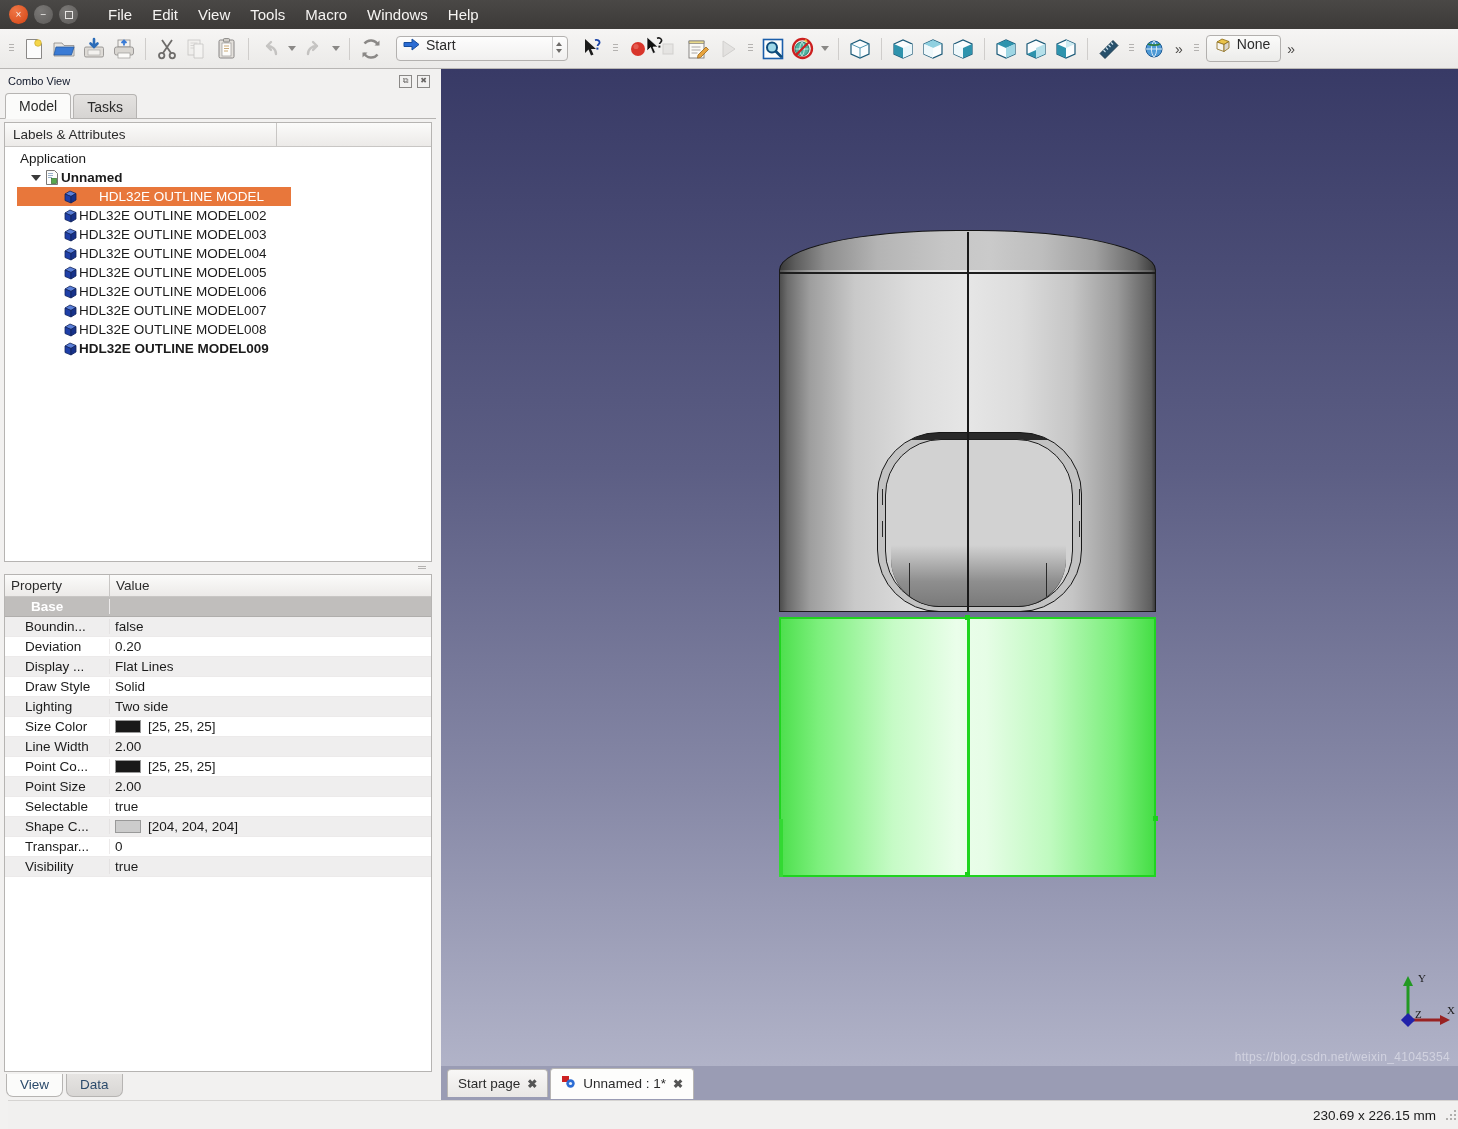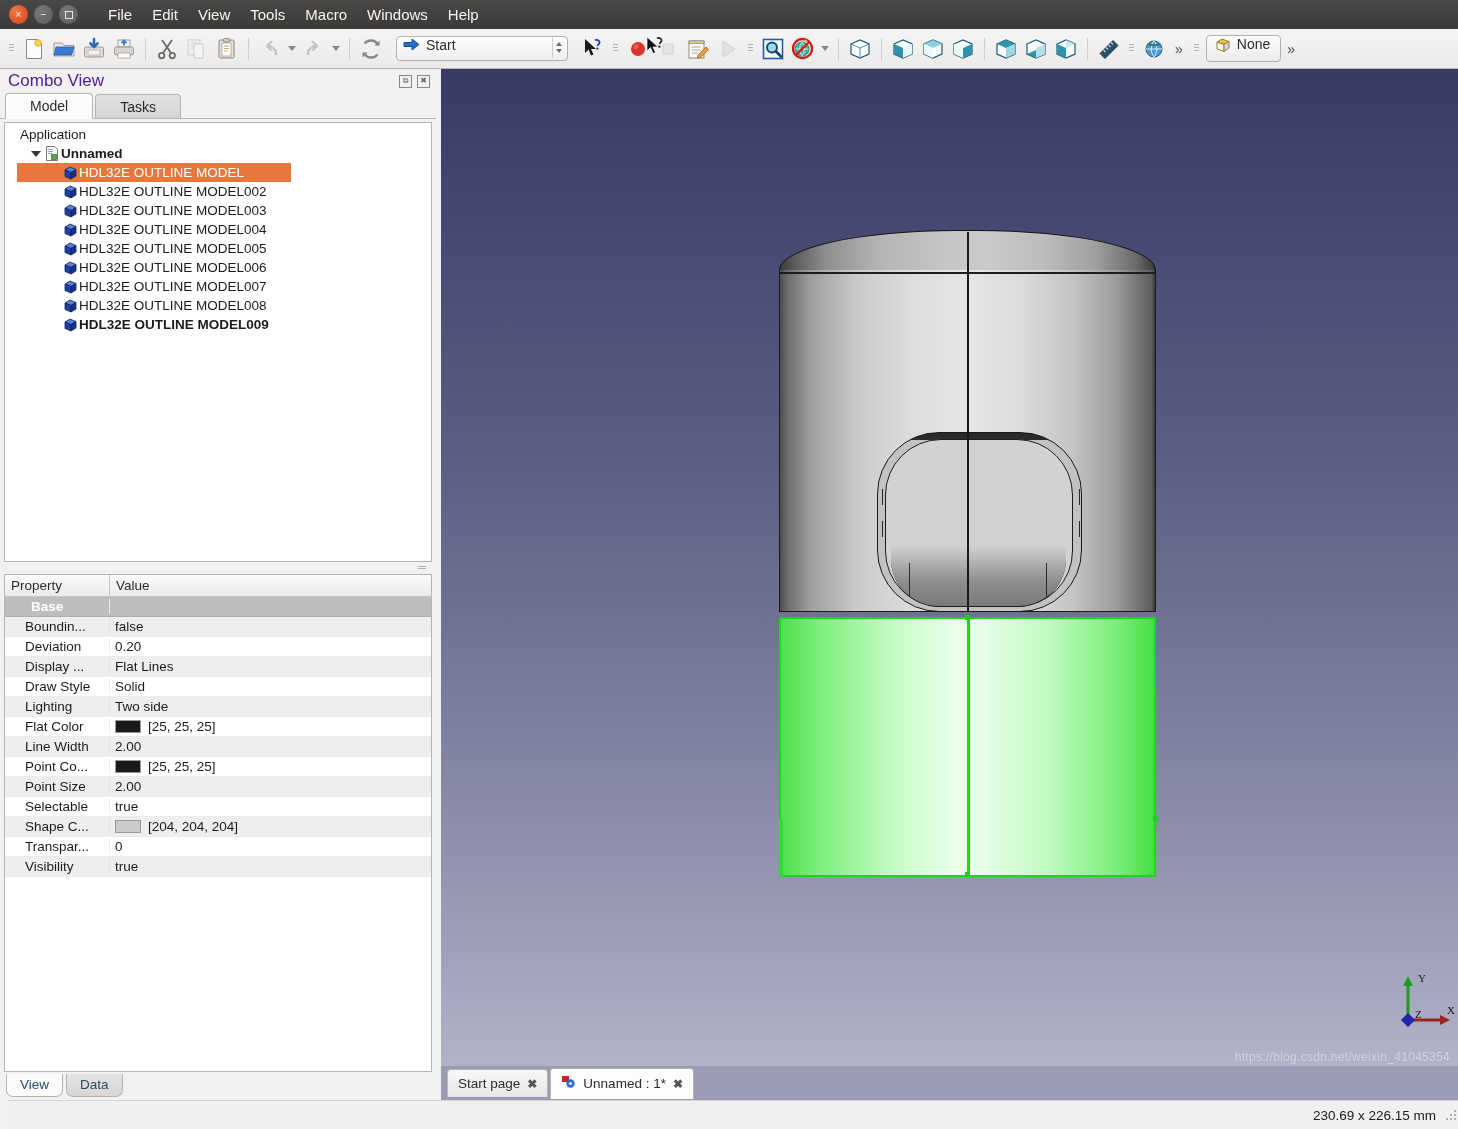--- a/index.html
+++ b/index.html
@@ -91,31 +91,31 @@
 
   
   .dock {
     position: absolute; left: 0; top: 69px; width: 436px; height: 1060px;
     background: #f2f1f0;
   }
   .dock-title {
     height: 24px; display: flex; align-items: center;
     padding: 0 6px 0 8px;
   }
-  .dock-title .t { font-size: 17px; color: #4c1d95; }
+  .dock-title .t { font-size: 11px; color: #0f172a; }
   .dock-title .btns { margin-left: auto; display: flex; gap: 5px; }
   .dkbtn {
     width: 13px; height: 13px; border: 1px solid #8a8886;
     display: flex; align-items: center; justify-content: center;
     font-size: 8px; color: #6a6866; line-height: 1;
   }
   .tabs-row { display: flex; align-items: flex-end; height: 26px; padding-left: 5px;
               border-bottom: 1px solid #b6b4b2; }
   .vtab {
-    height: 24px; padding: 0 24px; font-size: 14px; color: #2b2b2b;
+    height: 24px; padding: 0 13px; font-size: 14px; color: #2b2b2b;
     display: flex; align-items: center;
     border: 1px solid #b6b4b2; border-bottom: none;
     border-radius: 4px 4px 0 0;
     background: linear-gradient(to bottom, #e4e2e0, #d6d4d2);
     margin-right: 2px;
   }
   .vtab.active {
     background: #fbfbfa; height: 26px; position: relative; top: 1px;
     border-bottom: 1px solid #fbfbfa;
   }
@@ -134,21 +134,21 @@
     padding-left: 8px; border-right: 1px solid #c8c6c4;
   }
   .tree-header .col.c1 { width: 272px; }
   .tree-header .col.c2 { flex: 1; border-right: none; }
   .tree-body { padding: 2px 0 0 12px; }
   .trow { height: 19px; display: flex; align-items: center; padding-left: 2px;
           font-size: 13.5px; color: #1b1b1b; white-space: nowrap; }
   .trow.ind0 { padding-left: 3px; }
   .trow.ind1 { padding-left: 12px; }
   .trow.ind2 { padding-left: 44px; }
-  .trow.sel { background: #e8773b; color: #fff; width: 274px; }
+  .trow.sel { background: #e8773b; color: #fff; width: 274px; gap: 20px; }
   .trow.bold { font-weight: bold; }
   .twist { width: 14px; display: flex; align-items: center; justify-content: center; }
   .twist i { width: 0; height: 0; border-left: 5px solid transparent;
              border-right: 5px solid transparent; border-top: 6px solid #3a3a3a; }
   .ticon { width: 18px; display: flex; align-items: center; justify-content: center; }
 
   
   .splitter { height: 8px; margin: 2px 4px; position: relative; }
   .splitter::after {
     content: ''; position: absolute; right: 6px; top: 2px;
@@ -612,20 +612,24 @@
         <div class="dkbtn">✖</div>
       </div>
     </div>
 
     <div class="tabs-row">
       <div class="vtab active">Model</div>
       <div class="vtab">Tasks</div>
     </div>
 
     <div class="tree-wrap">
+      <div class="tree-header">
+        <div class="col c1">Labels &amp; Attributes</div>
+        <div class="col c2"></div>
+      </div>
       <div class="tree-body">
         <div class="trow ind0">
           <span>Application</span>
         </div>
         <div class="trow ind1 bold">
           <span class="twist">
               <i></i>
             </span>
           <span class="ticon">
             <svg width="14" height="15" viewBox="0 0 14 15">
@@ -767,21 +771,21 @@
               <span>Solid</span>
             </div>
           </div>
           <div class="prow alt">
             <div class="pk">Lighting</div>
             <div class="pv">
               <span>Two side</span>
             </div>
           </div>
           <div class="prow">
-            <div class="pk">Flat Color</div>
+            <div class="pk">Size Color</div>
             <div class="pv">
               <span class="swatch" style="background: rgb(25, 25, 25);"></span>
               <span>[25, 25, 25]</span>
             </div>
           </div>
           <div class="prow alt">
             <div class="pk">Line Width</div>
             <div class="pv">
               <span>2.00</span>
             </div>

